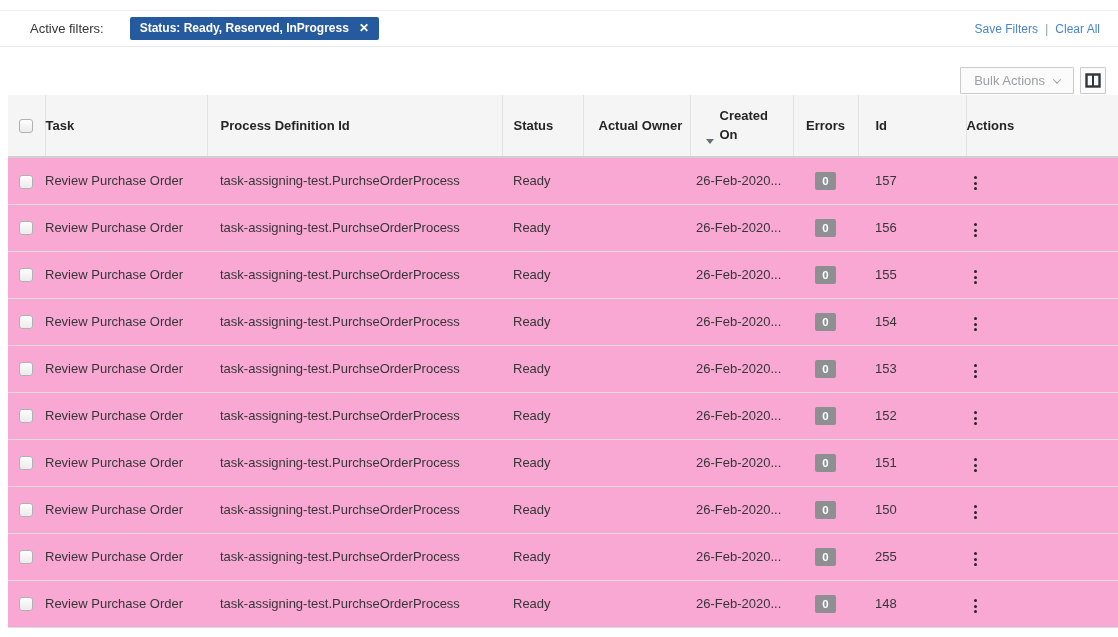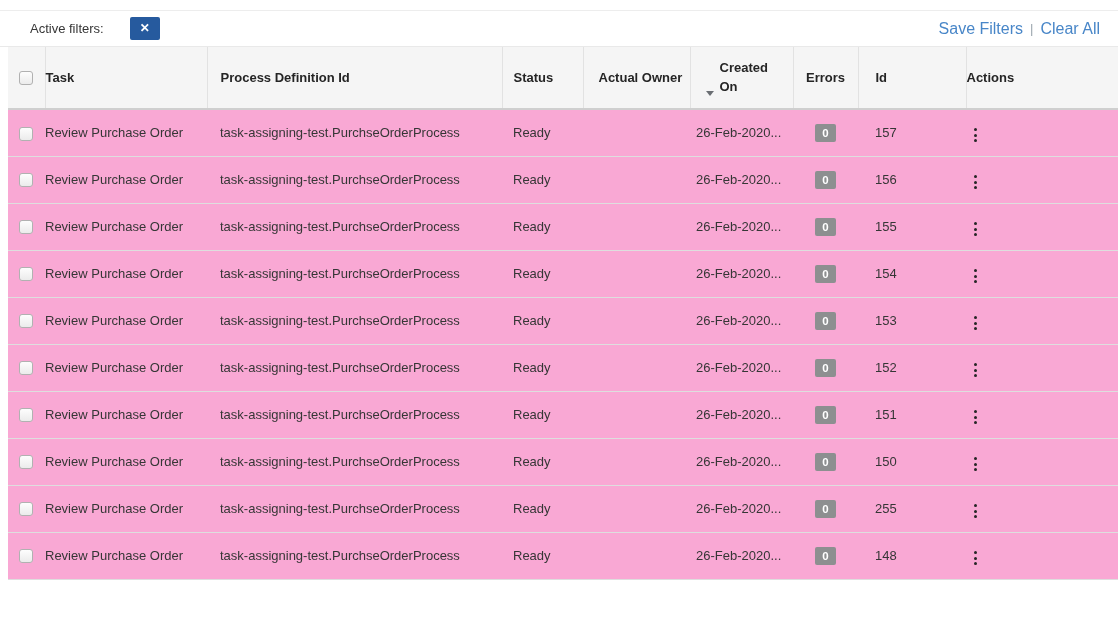--- a/index.html
+++ b/index.html
@@ -9,21 +9,21 @@
   
   .filters-bar { margin-top:10px; height:37px; border-top:1px solid #ededed;
     border-bottom:1px solid #e9e9e9; display:flex; align-items:center;
     padding:0 18px 0 30px; font-size:13px; }
   .filters-label { color:#363636; margin-right:26px; }
   .chip { display:inline-flex; align-items:center; gap:10px;
     background:var(--chip-bg,#265a9e); color:#fff; font-size:12px; font-weight:700;
     padding:4px 10px 5px 10px; border-radius:2px; line-height:1.2; }
   .chip-close { font-weight:700; font-size:12px; cursor:pointer; }
   .flex-spacer { flex:1; }
-  .link { color:var(--link,#4886c8); text-decoration:none; cursor:pointer; font-size:16px; }
+  .link { color:var(--link,#4886c8); text-decoration:none; cursor:pointer; font-size:12px; }
   .pipe { color:#9aa5ad; margin:0 7px; }
 
   
   .toolbar { height:48px; display:flex; justify-content:flex-end;
     align-items:flex-end; padding:0 12px 1px 0; gap:6px; }
   .bulk-btn { height:27px; display:inline-flex; align-items:center; gap:9px;
     background:#fbfbfb; border:1px solid #cbcbcb; border-radius:1px;
     color:#9d9fa1; font-size:13px; padding:0 13px; cursor:default;
     font-family:inherit; }
   .chev { width:6px; height:6px; border-right:1.5px solid #9d9fa1;
@@ -73,28 +73,43 @@
   .kebab i { width:3px; height:3px; border-radius:50%; background:#252525; display:block; }
 </style>
 </head>
 <body>
 
 <div>
 
   <div class="filters-bar">
     <span class="filters-label">Active filters:</span>
     <span class="chip">
+      <span>Status: Ready, Reserved, InProgress</span>
       <span class="chip-close">✕</span>
     </span>
     <span class="flex-spacer"></span>
     <a class="link">Save Filters</a>
     <span class="pipe">|</span>
     <a class="link">Clear All</a>
   </div>
 
+  <div class="toolbar">
+    <button class="bulk-btn">
+      <span>Bulk Actions</span>
+      <span class="chev"></span>
+    </button>
+    <button class="cols-btn">
+      <span style="display:inline-flex;">
+        <svg width="16" height="15" viewBox="0 0 16 15">
+          <rect x="1.5" y="1.5" width="13" height="12" fill="none" stroke="#32353c" stroke-width="2.4"></rect>
+          <line x1="8" y1="1" x2="8" y2="14" stroke="#32353c" stroke-width="2"></line>
+        </svg>
+      </span>
+    </button>
+  </div>
 
   <table>
     <colgroup>
       <col style="width:37px">
         <col style="width:162px">
         <col style="width:295px">
       <col style="width:81px">
         <col style="width:107px">
         <col style="width:103px">
       <col style="width:65px">

